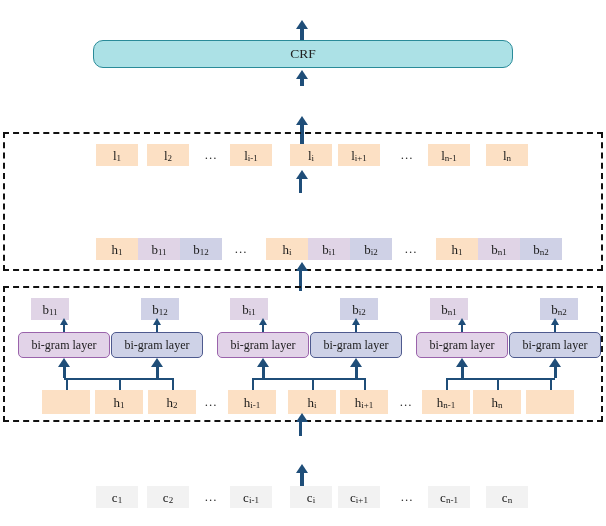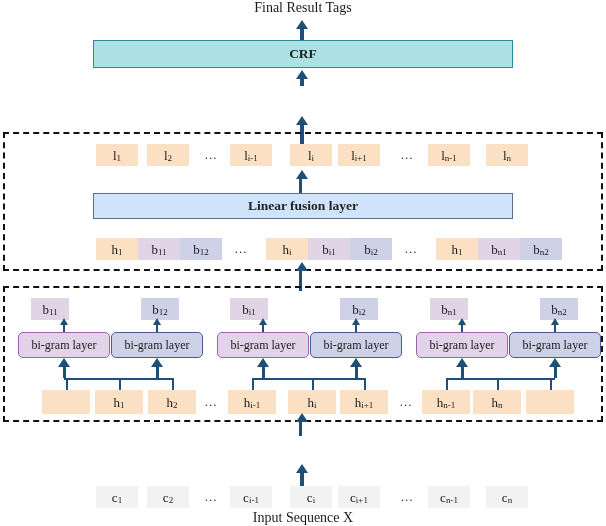--- a/index.html
+++ b/index.html
@@ -5,22 +5,22 @@
   html,body{margin:0;padding:0;background:#ffffff;}
   body{width:606px;height:526px;font-family:"Liberation Serif",serif;color:#111;}
   #stage{position:relative;width:606px;height:526px;overflow:hidden;}
 
   .abs{position:absolute;box-sizing:border-box;}
 
   
   .caption{font-size:14px;color:#1a1a1a;text-align:center;white-space:nowrap;}
 
   
-  .bar{border-radius:0;display:flex;align-items:center;justify-content:center;
-       font-size:13.5px;color:#222;white-space:nowrap;font-weight:bold;}
+  .bar{border-radius:10px;display:flex;align-items:center;justify-content:center;
+       font-size:13.5px;color:#222;white-space:nowrap;}
   .bar-crf{background:#ace1e6;border:1.3px solid #2a8b99;}
   .bar-lin{background:#d7e8c7;border:1.3px solid #8cba6c;}
   .bar-fusion{background:#cfe4fb;border:1.3px solid #5d6f86;}
   .bar-bert{background:#dceaf9;border:1.3px solid #7fa8d4;}
 
   
   .tok{display:flex;align-items:center;justify-content:center;font-size:13px;
        color:#1a1a1a;white-space:nowrap;line-height:1;}
   .tok-orange{background:#fce0c4;}
   .tok-pink{background:#e0d4e6;}
@@ -45,21 +45,20 @@
   .hline{background:#1f4e79;}
   .arrowhead{width:0;height:0;border-left:6px solid transparent;
              border-right:6px solid transparent;border-bottom:9px solid #1f4e79;}
   .arrowhead.small{border-left-width:4px;border-right-width:4px;border-bottom-width:7px;}
 </style>
 </head>
 <body>
 
 <div id="stage">
 
-  <div class="abs caption" style="left:0;top:0;width:606px;">Final Result Tags</div>
 
   <div class="abs arrowhead" style="left:296px;top:20px;"></div>
   <div class="abs vline" style="left:300px;top:28px;width:4px;height:12px;"></div>
 
   <div class="abs bar bar-crf" style="left:93px;top:40px;width:420px;height:28px;">CRF</div>
 
   <div class="abs arrowhead" style="left:296px;top:70px;"></div>
   <div class="abs vline" style="left:300px;top:78px;width:4px;height:8px;"></div>
 
 
@@ -76,21 +75,20 @@
       <div class="abs tok tok-orange" style="left: 200px; top: 0px; width: 42px; height: 22px;">l<sub>i</sub></div>
       <div class="abs tok tok-orange" style="left: 248px; top: 0px; width: 42px; height: 22px;">l<sub>i+1</sub></div>
       <div class="abs ellipsis" style="left: 306px; top: 0px; width: 22px; height: 22px;">...</div>
       <div class="abs tok tok-orange" style="left: 338px; top: 0px; width: 42px; height: 22px;">l<sub>n-1</sub></div>
       <div class="abs tok tok-orange" style="left: 396px; top: 0px; width: 42px; height: 22px;">l<sub>n</sub></div>
     </div>
 
   <div class="abs arrowhead" style="left:296px;top:170px;"></div>
   <div class="abs vline" style="left:299px;top:179px;width:3px;height:14px;"></div>
 
-  <div class="abs bar bar-fusion" style="left:93px;top:193px;width:420px;height:26px;">Linear fusion layer</div>
 
   <div class="abs" id="fusion-row" style="left:90px;top:238px;width:430px;height:22px;">
       <div class="abs tok tok-orange" style="left: 6px; top: 0px; width: 42px; height: 22px;">h<sub>1</sub></div>
       <div class="abs tok tok-pink" style="left: 48px; top: 0px; width: 42px; height: 22px;">b<sub>11</sub></div>
       <div class="abs tok tok-blue" style="left: 90px; top: 0px; width: 42px; height: 22px;">b<sub>12</sub></div>
       <div class="abs ellipsis" style="left: 140px; top: 0px; width: 22px; height: 22px;">...</div>
       <div class="abs tok tok-orange" style="left: 176px; top: 0px; width: 42px; height: 22px;">h<sub>i</sub></div>
       <div class="abs tok tok-pink" style="left: 218px; top: 0px; width: 42px; height: 22px;">b<sub>i1</sub></div>
       <div class="abs tok tok-blue" style="left: 260px; top: 0px; width: 42px; height: 22px;">b<sub>i2</sub></div>
       <div class="abs ellipsis" style="left: 310px; top: 0px; width: 22px; height: 22px;">...</div>
@@ -199,15 +197,14 @@
       <div class="abs tok tok-gray" style="left: 57px; top: 0px; width: 42px; height: 22px;">c<sub>2</sub></div>
       <div class="abs ellipsis" style="left: 110px; top: 0px; width: 22px; height: 22px;">...</div>
       <div class="abs tok tok-gray" style="left: 140px; top: 0px; width: 42px; height: 22px;">c<sub>i-1</sub></div>
       <div class="abs tok tok-gray" style="left: 200px; top: 0px; width: 42px; height: 22px;">c<sub>i</sub></div>
       <div class="abs tok tok-gray" style="left: 248px; top: 0px; width: 42px; height: 22px;">c<sub>i+1</sub></div>
       <div class="abs ellipsis" style="left: 306px; top: 0px; width: 22px; height: 22px;">...</div>
       <div class="abs tok tok-gray" style="left: 338px; top: 0px; width: 42px; height: 22px;">c<sub>n-1</sub></div>
       <div class="abs tok tok-gray" style="left: 396px; top: 0px; width: 42px; height: 22px;">c<sub>n</sub></div>
     </div>
 
-  <div class="abs caption" style="left:0;top:510px;width:606px;">Input Sequence X</div>
 
 </div>
 
 </body></html>

